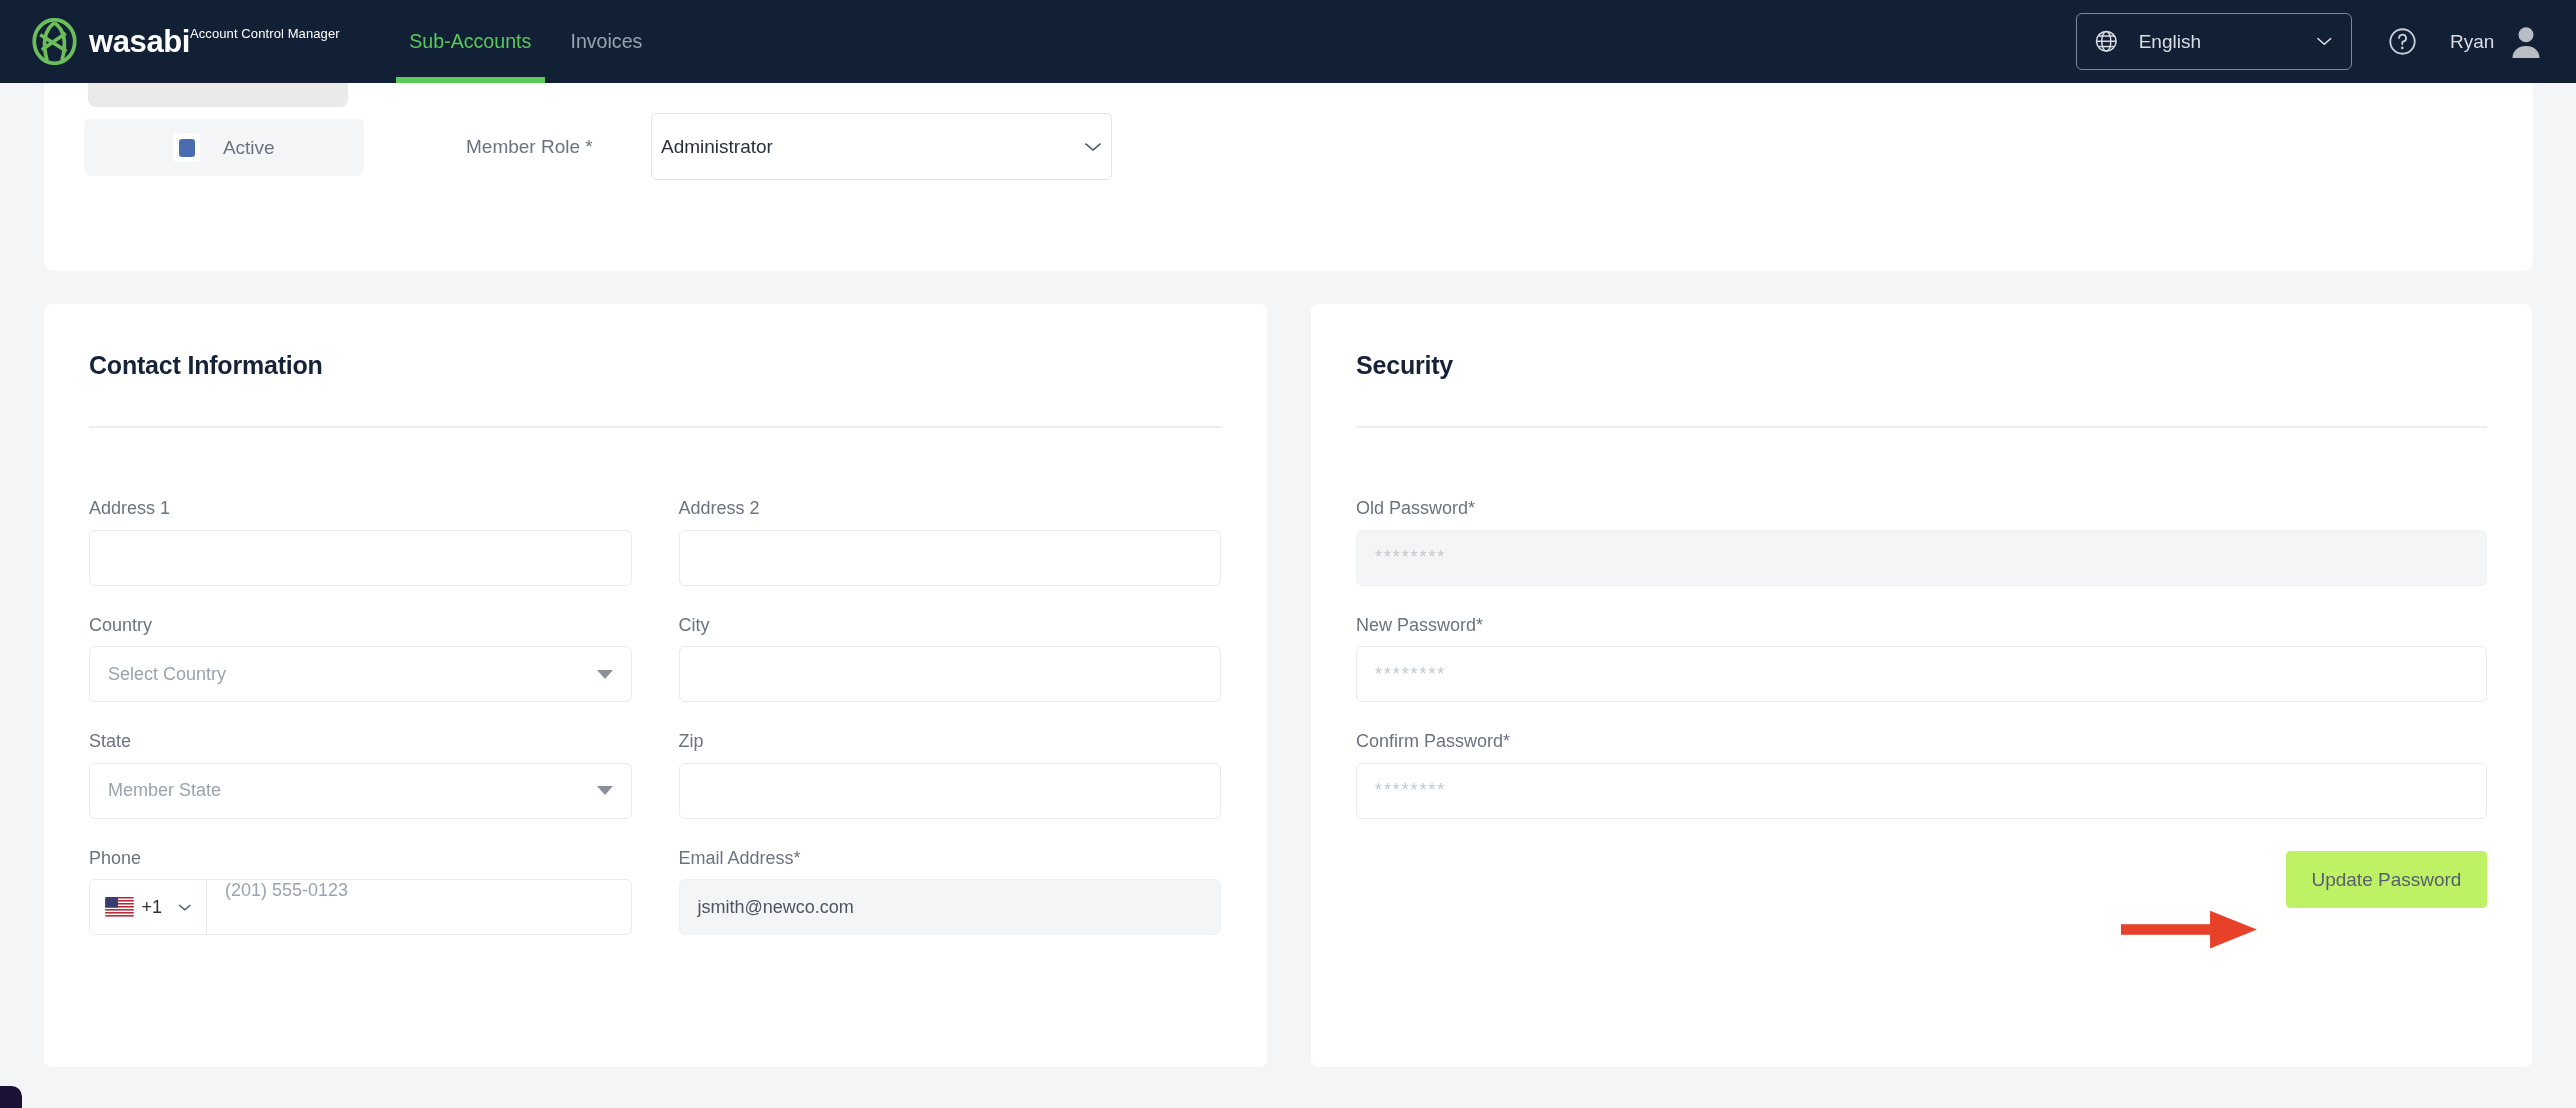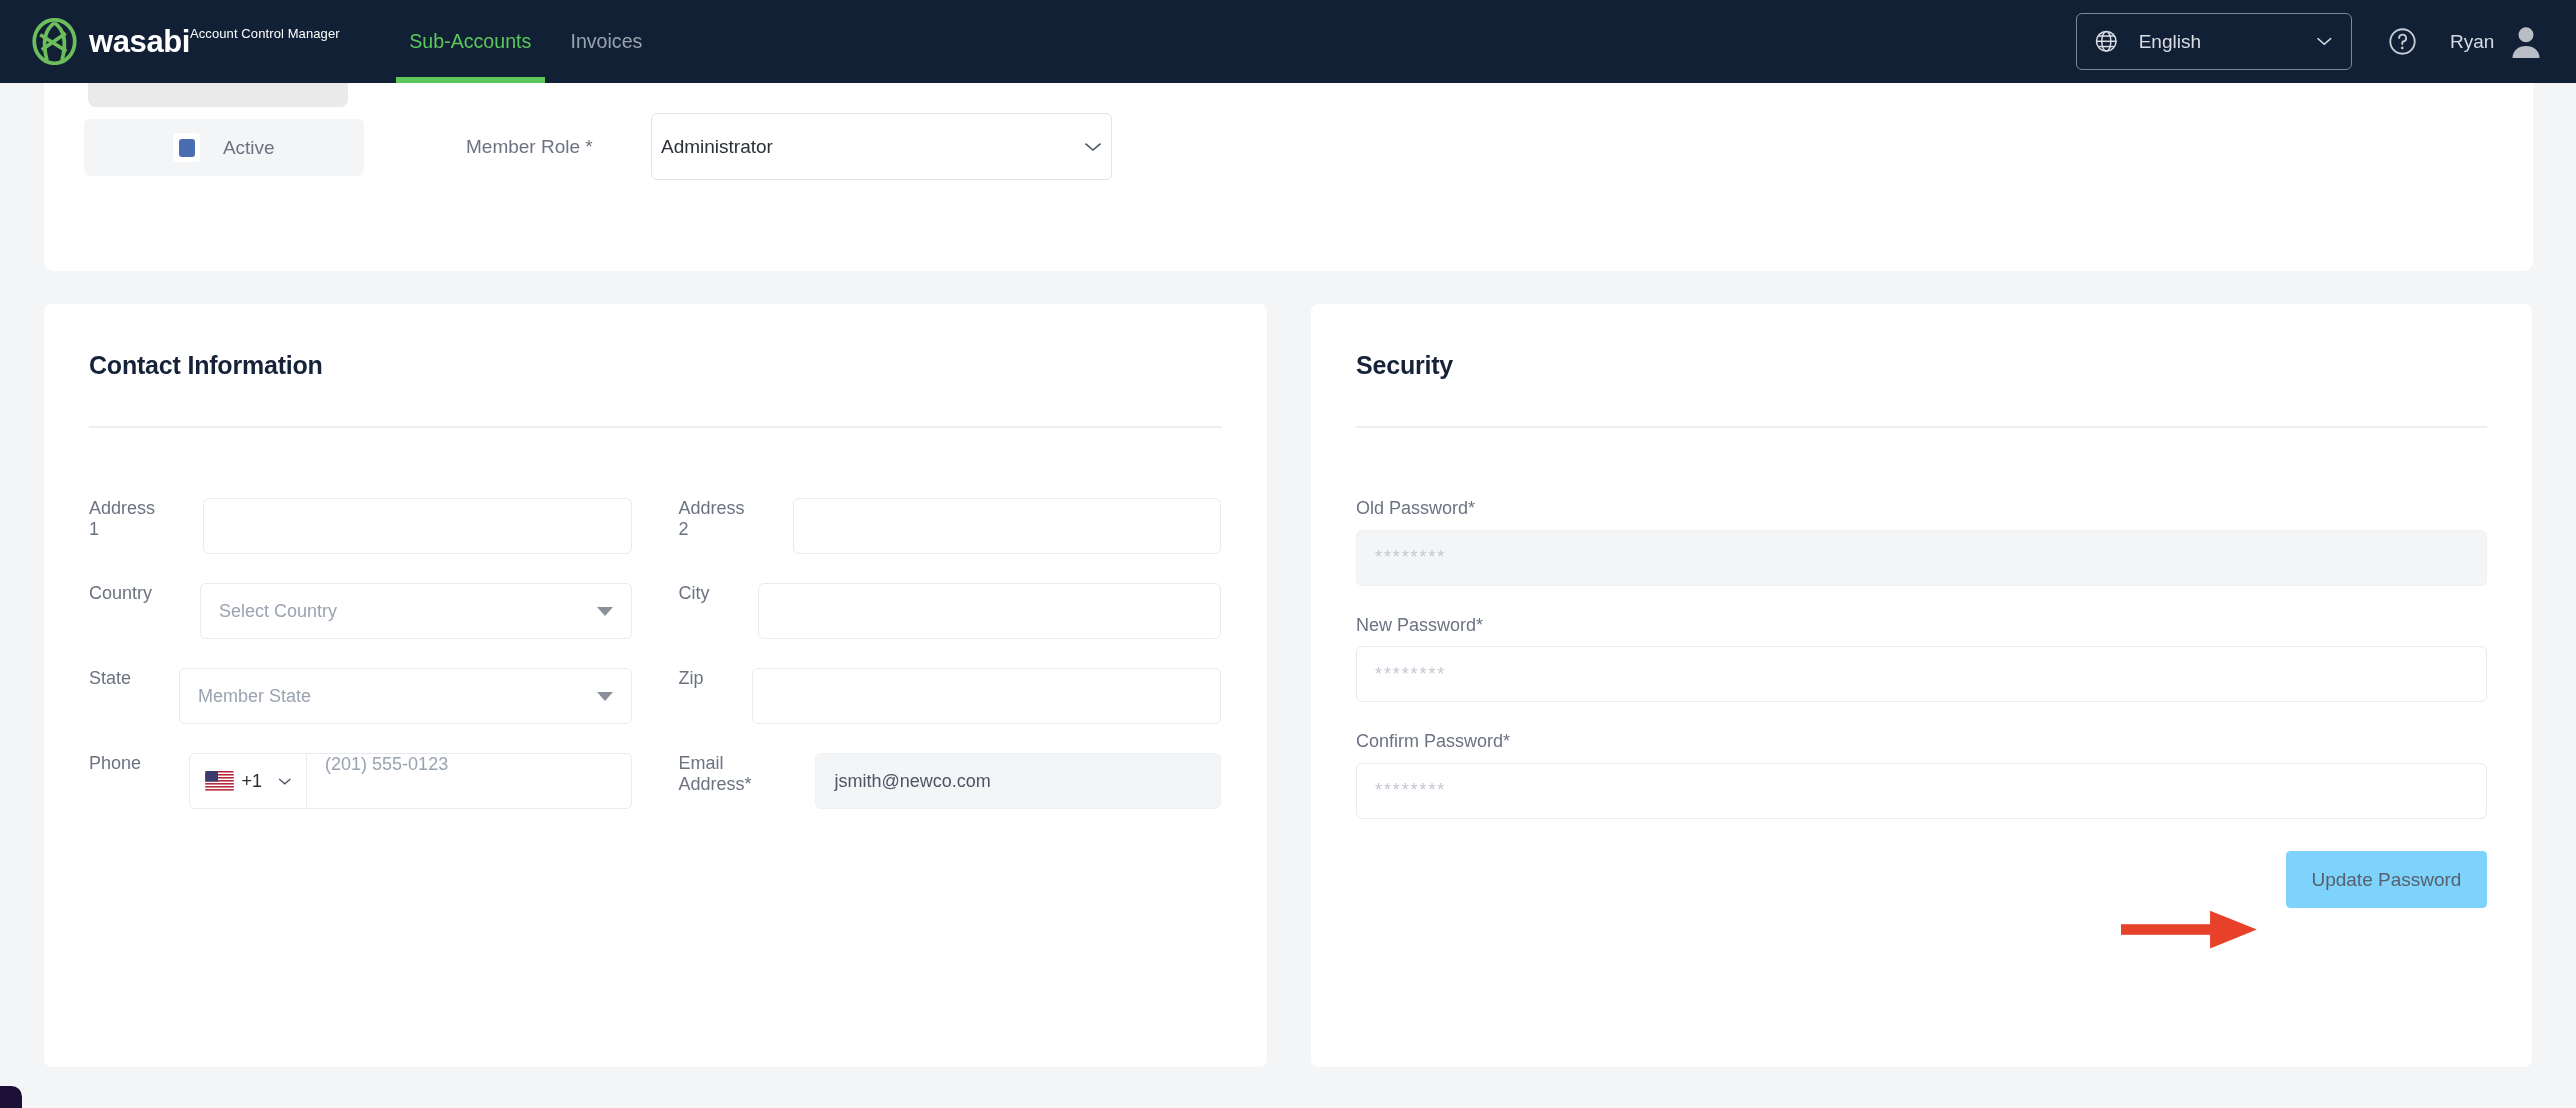--- a/index.html
+++ b/index.html
@@ -131,21 +131,21 @@
     border-top: 9px solid #8a9099;
   }
 
   
   .contact-grid {
     position: absolute; left: 45px; top: 194px;
     width: 1132px;
     display: grid; grid-template-columns: 1fr 1fr;
     column-gap: 47px; row-gap: 29px;
   }
-  .fgroup { display: flex; flex-direction: row; gap: 48px; }
+  .fgroup { display: flex; flex-direction: column; }
 
   
   .phone-row {
     display: flex; width: 100%; height: 56px;
     border: 1.1px solid #e8eaee; border-radius: 6px; background: #fff; overflow: hidden;
   }
   .phone-cc {
     display: flex; align-items: center; width: 117px;
     border-right: 1.1px solid #e8eaee; padding: 0 15px; cursor: pointer;
   }
@@ -159,21 +159,21 @@
 
   
   .sec-fields { position: absolute; left: 45px; top: 194px; width: 1131px; }
   .sec-group { margin-bottom: 29px; }
   .update-row {
     position: absolute; left: 45px; top: 547px; width: 1131px;
     display: flex; justify-content: flex-end;
   }
   .update-btn {
     height: 57px; padding: 0 25.6px;
-    background: #7dd3fc; border: none; border-radius: 4.5px;
+    background: #bef264; border: none; border-radius: 4.5px;
     font-family: "Liberation Sans", sans-serif;
     font-size: 19px; color: #57606e; cursor: pointer;
     display: flex; align-items: center;
   }
 
   
   .anno-arrow {
     position: absolute; left: 2121px; top: 906px;
     width: 151px; height: 47px; pointer-events: none;
   }

